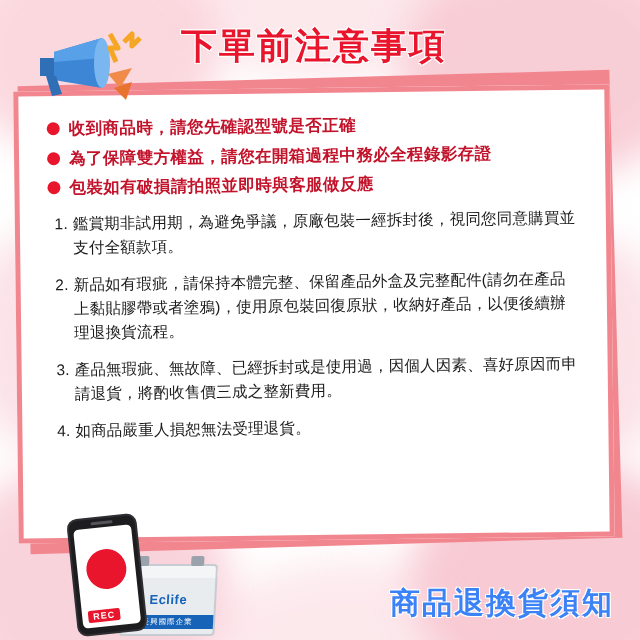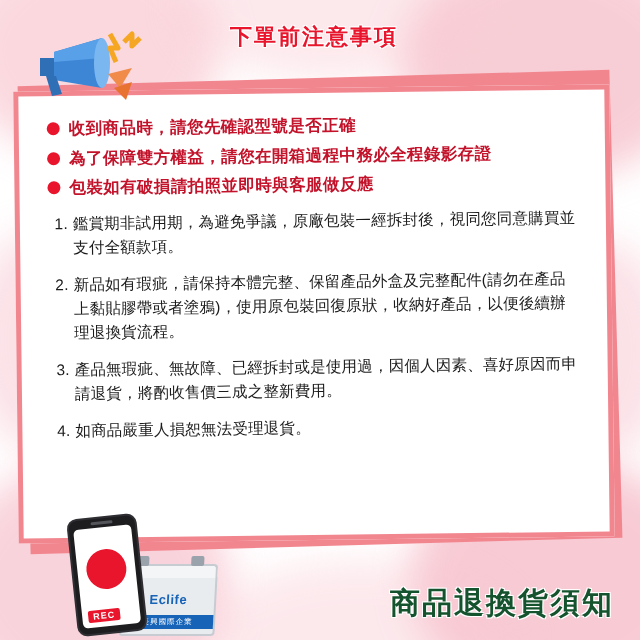--- a/index.html
+++ b/index.html
@@ -38,21 +38,21 @@
   .wash7 { left: -30px;  top: 230px;  width: 140px; height: 220px; background: #f6bfcb; opacity:.45; }
   .wash8 { right: -30px; top: 240px;  width: 140px; height: 220px; background: #f6bfcb; opacity:.45; }
 
   
   .headline {
     position: absolute;
     left: 0;
     top: 22px;
     width: 628px;
     text-align: center;
-    font-size: 22px;
+    font-size: 36px;
     font-weight: bold;
     color: #e8152c;
     letter-spacing: 2px;
     text-shadow: 1px 1px 0 #ffffff, -1px -1px 0 #ffffff, 1px -1px 0 #ffffff, -1px 1px 0 #ffffff;
     z-index: 6;
   }
 
   
   .megaphone {
     position: absolute;
@@ -249,21 +249,21 @@
     letter-spacing: 1px;
   }
 
   
   .footline {
     position: absolute;
     right: 26px;
     bottom: 16px;
     font-size: 30px;
     font-weight: bold;
-    color: #14532d;
+    color: #3b82f6;
     letter-spacing: 2px;
     text-shadow: 1px 1px 0 #ffffff, -1px -1px 0 #ffffff, 1px -1px 0 #ffffff, -1px 1px 0 #ffffff;
     z-index: 8;
   }
 </style>
 </head>
 <body>
 
 <div id="page">
 

